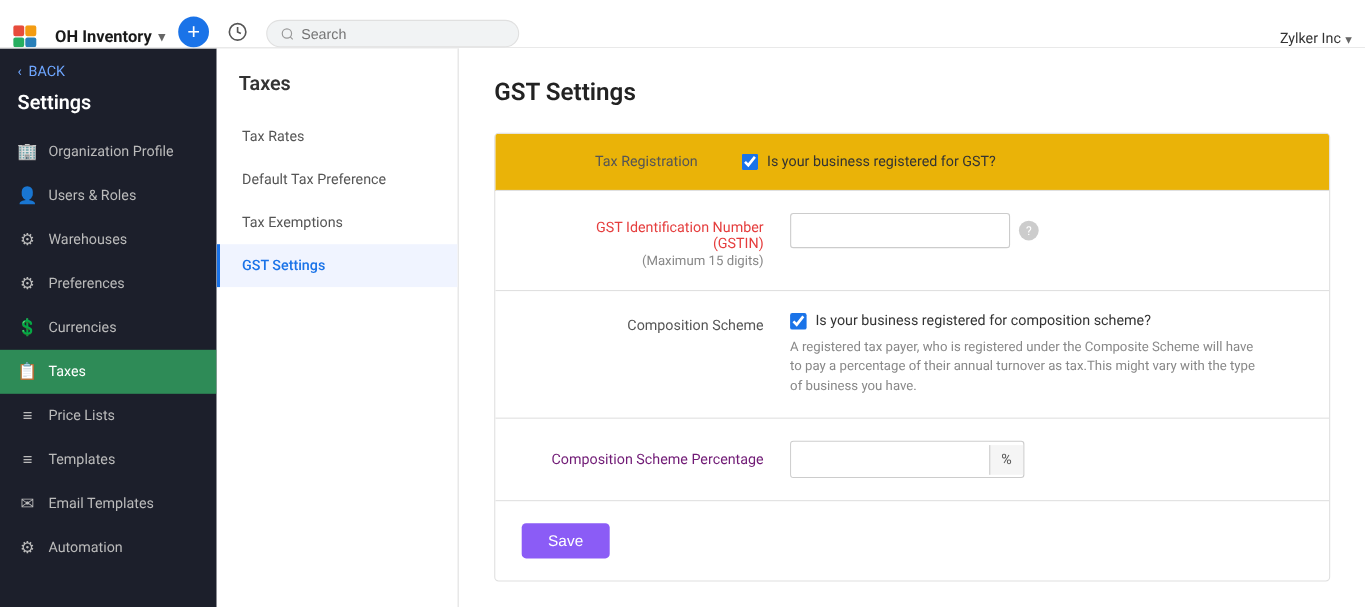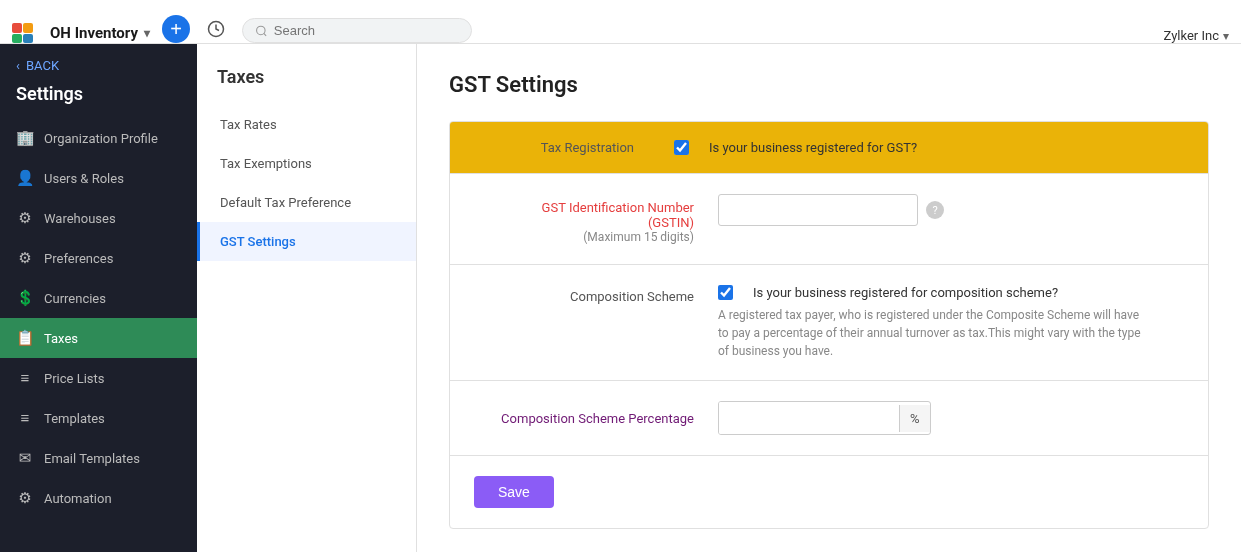--- a/index.html
+++ b/index.html
@@ -64,21 +64,21 @@
     .settings-card {
       border: 1px solid #e0e0e0; border-radius: 4px; overflow: hidden; margin-bottom: 0;
     }
 
     
     .tax-reg-row {
       display: flex; align-items: flex-end; background: #eab308;
       padding: 18px 24px; border-bottom: 1px solid #e0e0e0; gap: 40px;
     }
     .field-label { font-size: 13px; color: #555; min-width: 160px; text-align: right; }
-    .checkbox-row { display: flex; align-items: center; gap: 20px; font-size: 13px; color: #333; }
+    .checkbox-row { display: flex; align-items: center; gap: 8px; font-size: 13px; color: #333; }
     .checkbox-row input[type=checkbox] { width: 15px; height: 15px; accent-color: #1a73e8; }
 
     
     .form-row {
       display: flex; align-items: flex-start; padding: 20px 24px; border-bottom: 1px solid #e0e0e0; gap: 24px;
     }
     .form-row-label {
       min-width: 220px; text-align: right; padding-top: 6px; font-size: 13px;
     }
     .form-row-label.required { color: #e53e3e; }
@@ -201,22 +201,22 @@
     </div>
     <div class="sidebar-item">
       <span class="sidebar-icon">⚙</span>
       <span>Automation</span>
     </div>
   </div>
 
   <div class="taxes-panel">
     <div class="taxes-panel-title">Taxes</div>
     <div class="taxes-nav-item">Tax Rates</div>
+    <div class="taxes-nav-item">Default Tax Preference</div>
     <div class="taxes-nav-item">Tax Exemptions</div>
-    <div class="taxes-nav-item">Default Tax Preference</div>
     <div class="taxes-nav-item active">GST Settings</div>
   </div>
 
   <div class="content-area">
     <div class="content-title">GST Settings</div>
 
     <div class="settings-card">
 
       <div class="tax-reg-row">
         <div class="field-label">Tax Registration</div>

